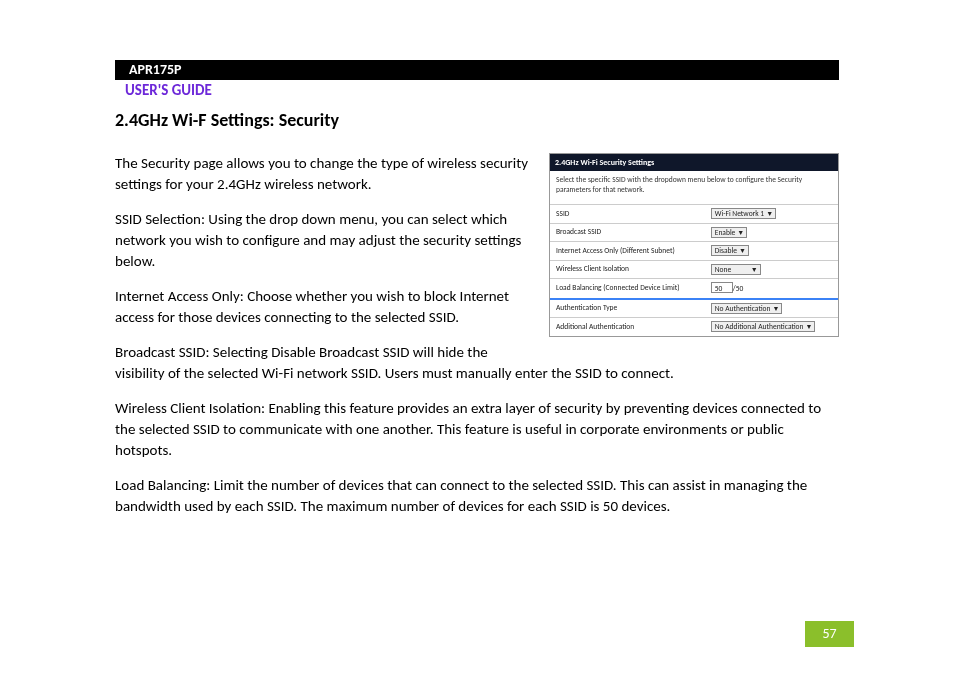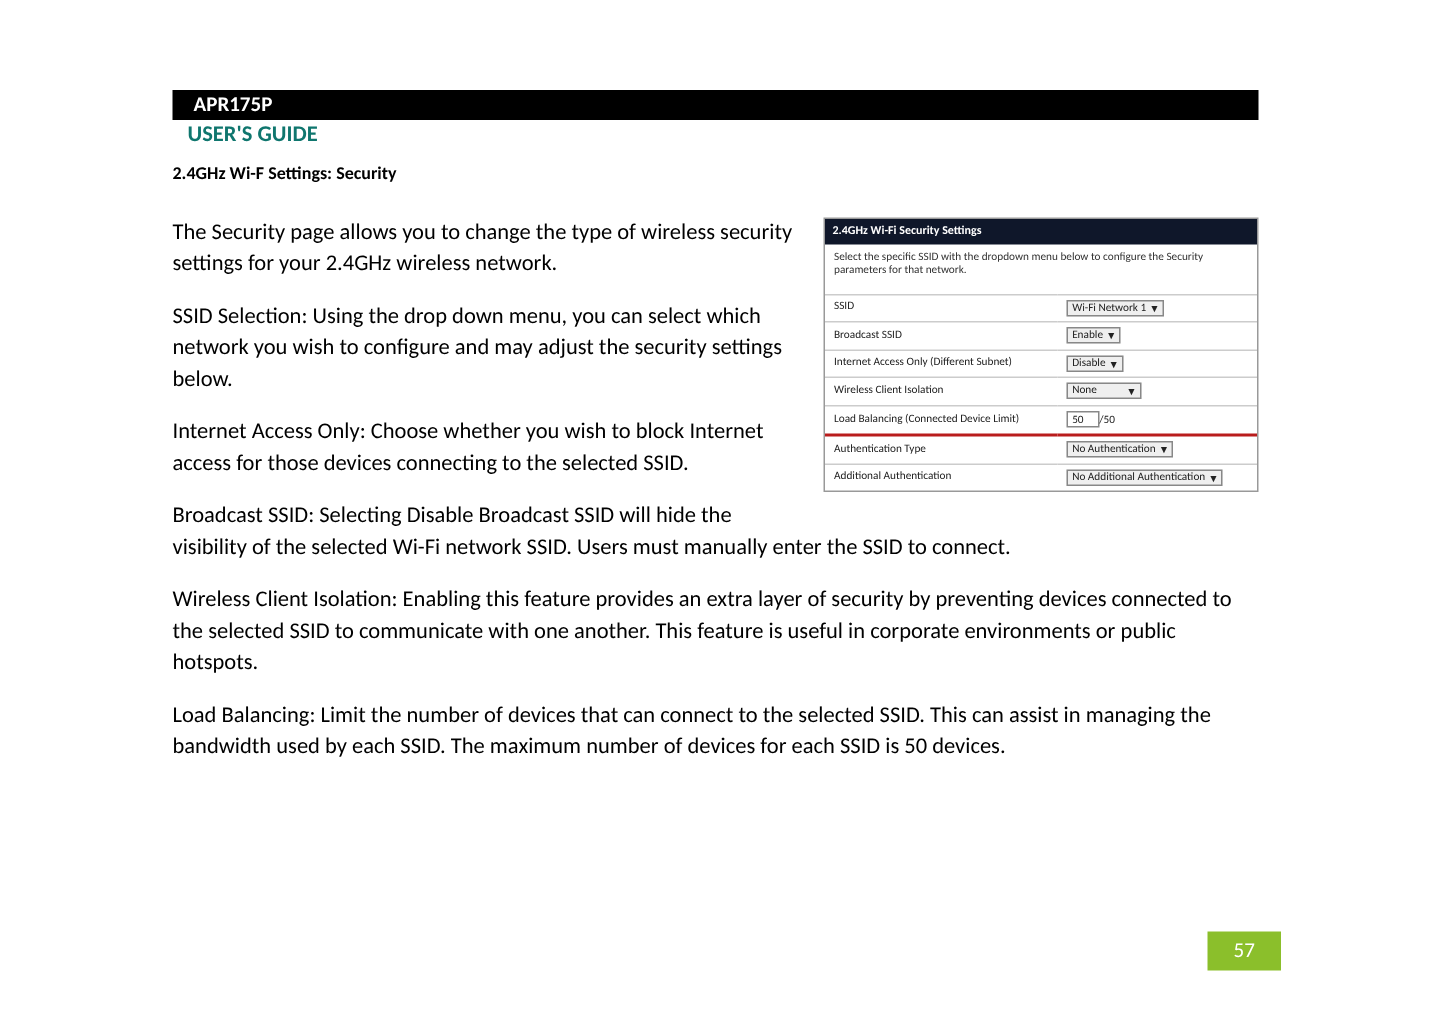--- a/index.html
+++ b/index.html
@@ -30,30 +30,30 @@
     .header-code {
       background: #000;
       color: #fff;
       font-weight: 700;
       padding: 0 14px;
       display: flex;
       align-items: center;
       font-size: 14px;
     }
     .header-title {
-      color: #0f766e;
+      color: #6d28d9;
       font-weight: 700;
       padding: 0 10px;
       display: flex;
       align-items: center;
       font-size: 15px;
     }
     .section-title {
       font-weight: 700;
-      font-size: 12px;
+      font-size: 18px;
       margin-bottom: 20px;
     }
     .content-wrap {
       display: block;
     }
     .float-panel {
       float: right;
       width: 290px;
       border: 1px solid #999;
       margin: 0 0 8px 14px;
@@ -77,21 +77,21 @@
       width: 100%;
       border-collapse: collapse;
     }
     .panel-table td {
       border-top: 1px solid #ccc;
       padding: 3px 6px;
       vertical-align: middle;
       font-size: 7.5px;
       color: #222;
     }
-    .panel-table tr.sep td { border-top: 2px solid #b91c1c; }
+    .panel-table tr.sep td { border-top: 2px solid #3b82f6; }
     .fake-select {
       display: inline-flex;
       align-items: center;
       border: 1px solid #888;
       background: #efefef;
       padding: 0 2px 0 3px;
       font-size: 7.5px;
       height: 11px;
       line-height: 11px;
       gap: 2px;

